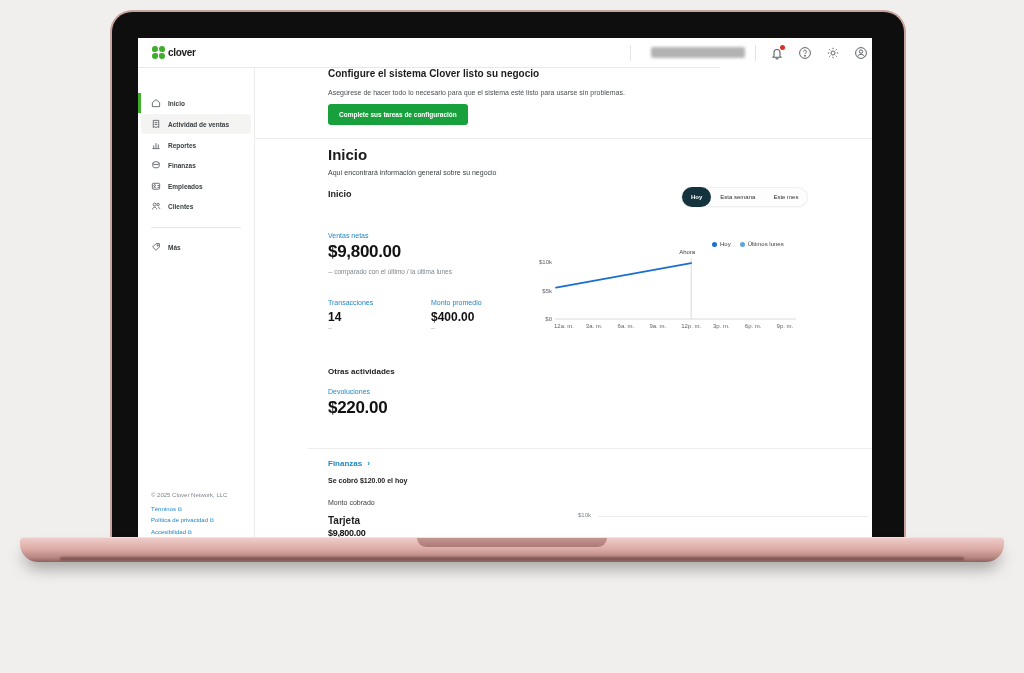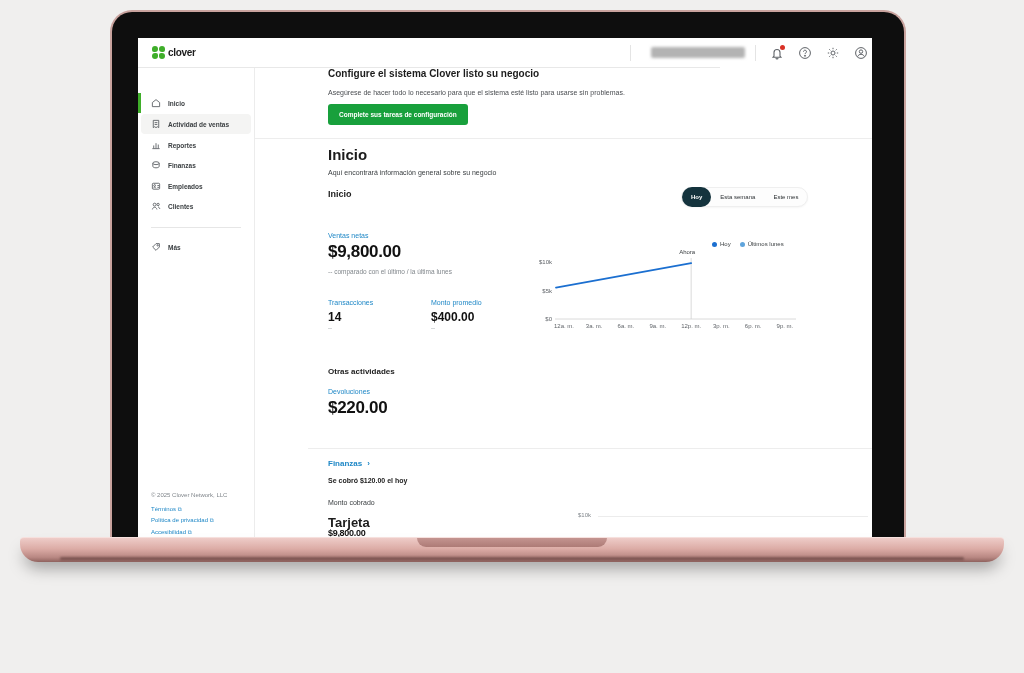--- a/index.html
+++ b/index.html
@@ -85,21 +85,21 @@
   .legend-txt { font-size:6px; color:#3c4043; }
 
   .otras-title { left:190px; top:329px; font-size:8px; font-weight:bold; }
   .devol-value { left:190px; top:360px; font-size:17px; }
 
   .fin-link { position:absolute; left:190px; top:421px; font-size:8px; font-weight:bold; color:#1e87c6;
     cursor:pointer; display:flex; align-items:center; gap:5px; }
   .fin-chevron { font-size:8px; color:#1e87c6; }
   .fin-sub { left:190px; top:439px; font-size:7px; font-weight:bold; }
   .monto-cobrado { left:190px; top:461px; font-size:7px; color:#3c4043; }
-  .tarjeta-lbl { left:190px; top:477px; font-size:13px; font-weight:bold; }
+  .tarjeta-lbl { left:190px; top:477px; font-size:10px; font-weight:bold; }
   .tarjeta-val { left:190px; top:490px; font-size:9px; }
   .mini-ytick { position:absolute; left:440px; top:474px; font-size:6px; color:#80868b; }
   .mini-grid { position:absolute; left:460px; top:478px; width:270px; height:1px; background:#ececec; }
 
   #sales-chart { position:absolute; left:396px; top:202px; }
 </style>
 </head>
 <body>
 
 <div>

